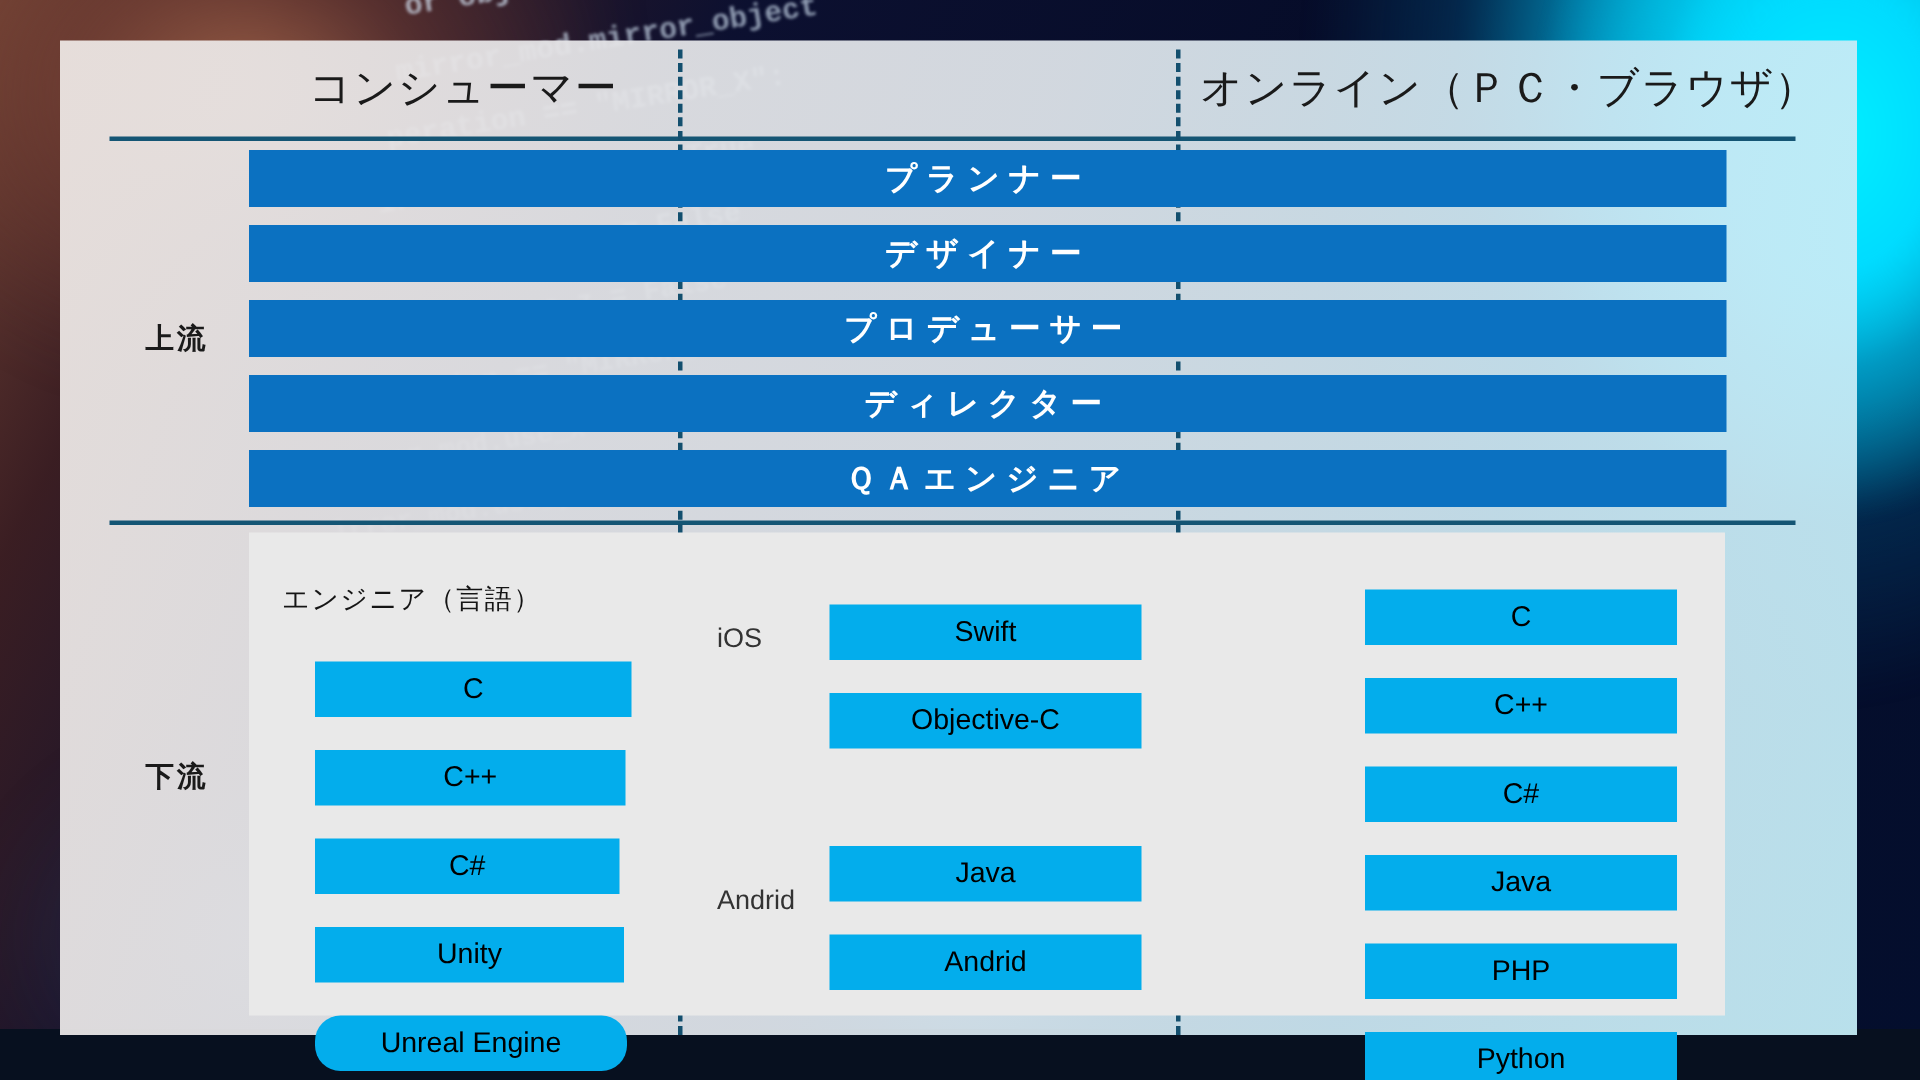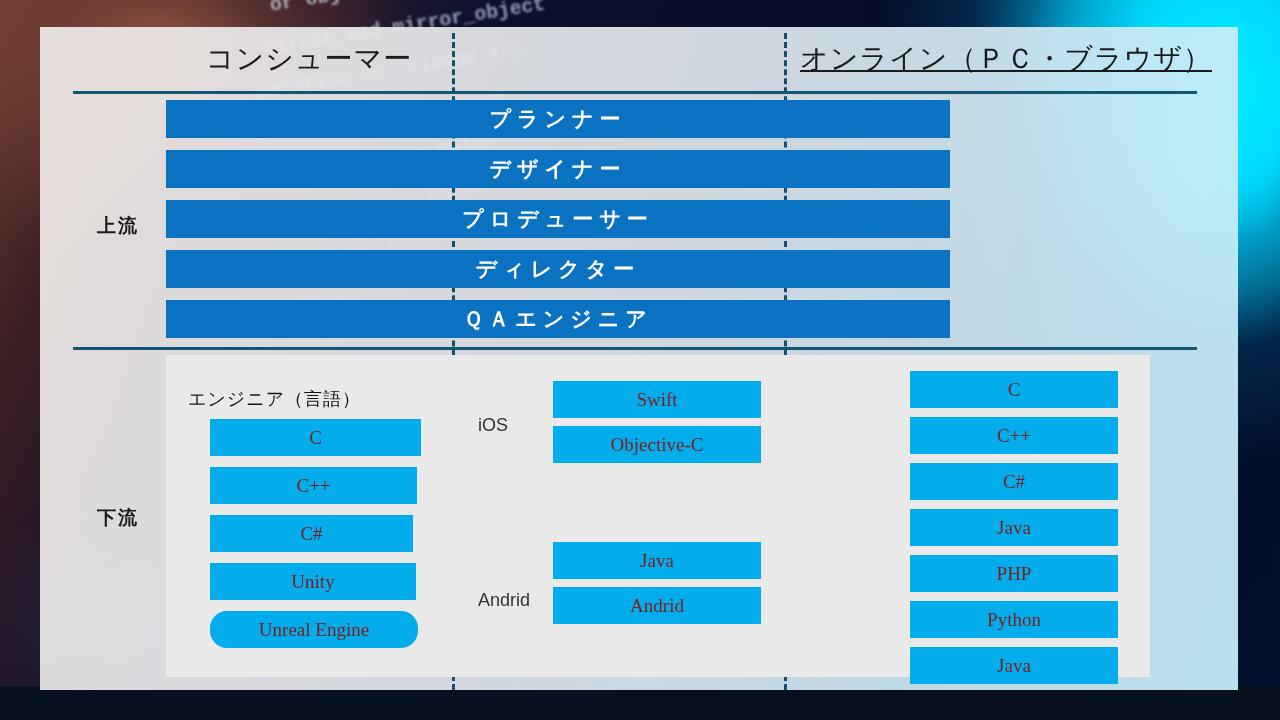--- a/index.html
+++ b/index.html
@@ -78,21 +78,21 @@
 
   
   .hdr {
     position:absolute; top:0; height:64px;
     display:flex; align-items:center; justify-content:center;
     color:#1a1a1a; font-size:28px; letter-spacing:1px;
     font-family:"Liberation Serif", serif;
   }
   #hdr0 { left:126px;  width:286px; }
   #hdr1 { left:430px;  width:306px; }
-  #hdr2 { left:756px;  width:420px;text-decoration:underline; }
+  #hdr2 { left:756px;  width:420px; }
 
   
   .hrule {
     position:absolute; left:33px; width:1124px; height:3px;
     background:#145574;
   }
   #rule-top { top:64px; }
   #rule-mid { top:320px; }
 
   
@@ -108,21 +108,21 @@
     position:absolute; left:38px; width:80px;
     text-align:center; color:#1a1a1a;
     font-size:19px; font-weight:bold; letter-spacing:2px;
     font-family:"Liberation Serif", serif;
   }
   #lbl-up   { top:186px; }
   #lbl-down { top:478px; }
 
   
   #upstream {
-    position:absolute; left:126px; top:73px; width:784px;
+    position:absolute; left:126px; top:73px; width:985px;
   }
   .rolebar {
     height:38px; margin-bottom:12px;
     background:#0b71c1;
     display:flex; align-items:center; justify-content:center;
     color:#ffffff; font-size:21px; font-weight:bold;
     letter-spacing:6px;
     font-family:"Liberation Serif", serif;
   }
 
@@ -138,22 +138,23 @@
     position:absolute; left:0; top:16px; width:286px; height:100%;
   }
   .col-title {
     position:absolute; left:22px; top:16px;
     color:#151515; font-size:18px; letter-spacing:1px;
     font-family:"Liberation Serif", serif;
   }
   .langbar {
     background:#03adec;
     display:flex; align-items:center; justify-content:center;
-    color:#7f1d1d; font-size:19px;
-    font-family:Liberation Serif, serif;
+    color:#000000; font-size:19px;
+    font-family:Liberation Sans, sans-serif;
+    margin-top:22px;
   }
   #consumer-list {
     position:absolute; left:44px; top:48px; width:215px;
   }
   #consumer-list .langbar { height:37px; margin-bottom:11px; }
   #consumer-list .langbar:nth-child(1) { width:211px; }
   #consumer-list .langbar:nth-child(2) { width:207px; }
   #consumer-list .langbar:nth-child(3) { width:203px; }
   #consumer-list .langbar:nth-child(4) { width:206px; }
   #consumer-list .langbar:nth-child(5) { width:208px;border-radius:17px; }

